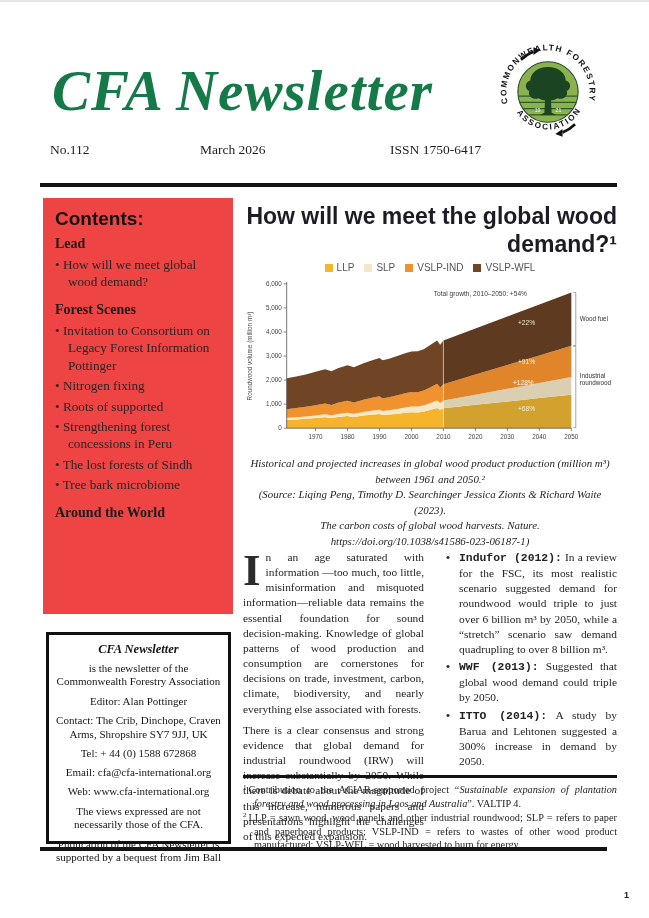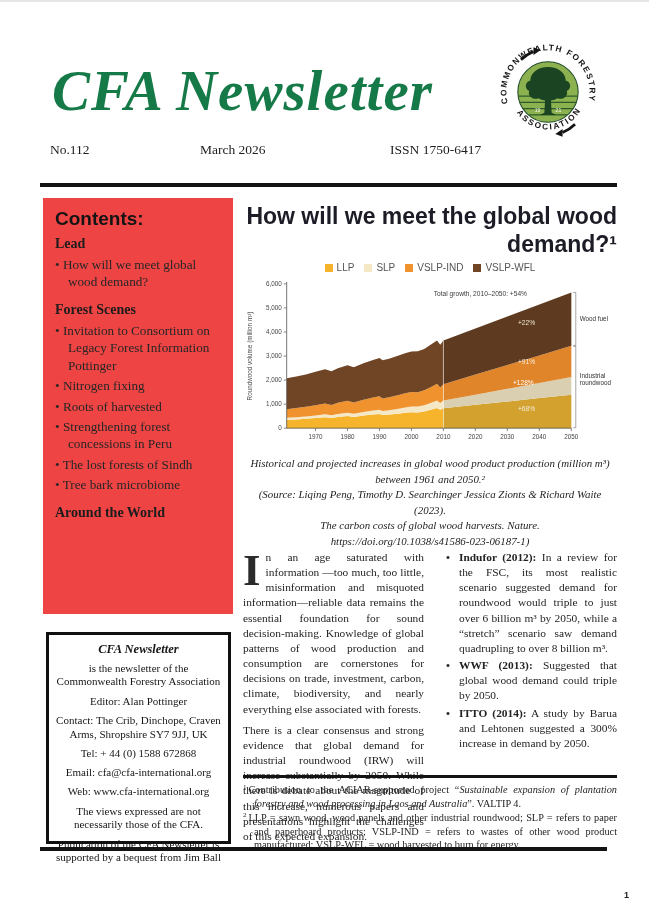--- a/index.html
+++ b/index.html
@@ -44,21 +44,21 @@
   .caption{position:absolute;top:258px;left:0;width:374px;text-align:center;font-style:italic;
            font-size:10.9px;line-height:1.43;color:#1e1e1e;}
   .cols{position:absolute;top:352px;left:0;width:374px;display:flex;gap:12px;
         text-align:justify;font-size:11.4px;line-height:1.33;color:#232323;}
   .col{width:181px;}
   .cols p{margin:0 0 6px;}
   .dropcap{float:left;font-size:45px;line-height:.78;padding:3px 5px 0 0;font-weight:bold;color:#2b2b2b;}
   .bullets{padding-left:10px;}
   .bullet{display:flex;margin:0 0 2px;}
   .bmark{width:13px;flex:none;font-weight:bold;}
-  .btext b{font-family:Liberation Serif, serif;margin-top:33px;}
+  .btext b{font-family:Liberation Mono, monospace;margin-top:33px;}
   .fn-rule{position:absolute;top:577px;left:0;width:374px;height:3px;background:#131313;}
   .footnotes{position:absolute;top:585px;left:0;width:374px;font-size:10.3px;line-height:1.32;
              text-align:justify;color:#242424;}
   .fn{padding-left:11px;text-indent:-11px;}
   .fn sup{font-size:7px;margin-right:2px;}
 </style>
 </head>
 <body>
 
 <div class="page">
@@ -113,21 +113,21 @@
     <div class="c-sec">
       <div class="c-sec-title" style="margin-top:2px;">Lead</div>
       <div class="c-item">How will we meet global wood demand?</div>
     </div>
 
 
     <div class="c-sec">
       <div class="c-sec-title">Forest Scenes</div>
       <div class="c-item">Invitation to Consortium on Legacy Forest Information Pottinger</div>
       <div class="c-item">Nitrogen fixing</div>
-      <div class="c-item">Roots of harvested</div>
+      <div class="c-item">Roots of supported</div>
       <div class="c-item">Strengthening forest concessions in Peru</div>
       <div class="c-item">The lost forests of Sindh</div>
       <div class="c-item">Tree bark microbiome</div>
     </div>
 
     <div class="c-sec">
       <div class="c-sec-title">Around the World</div>
     </div>
   </aside>
 

